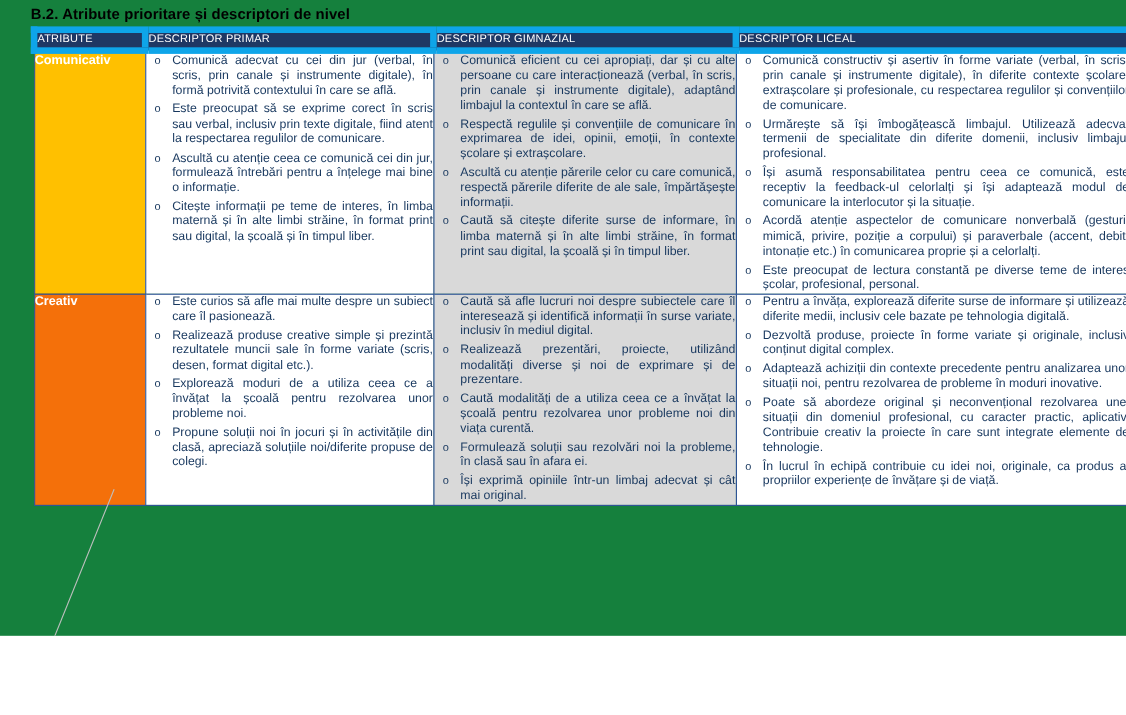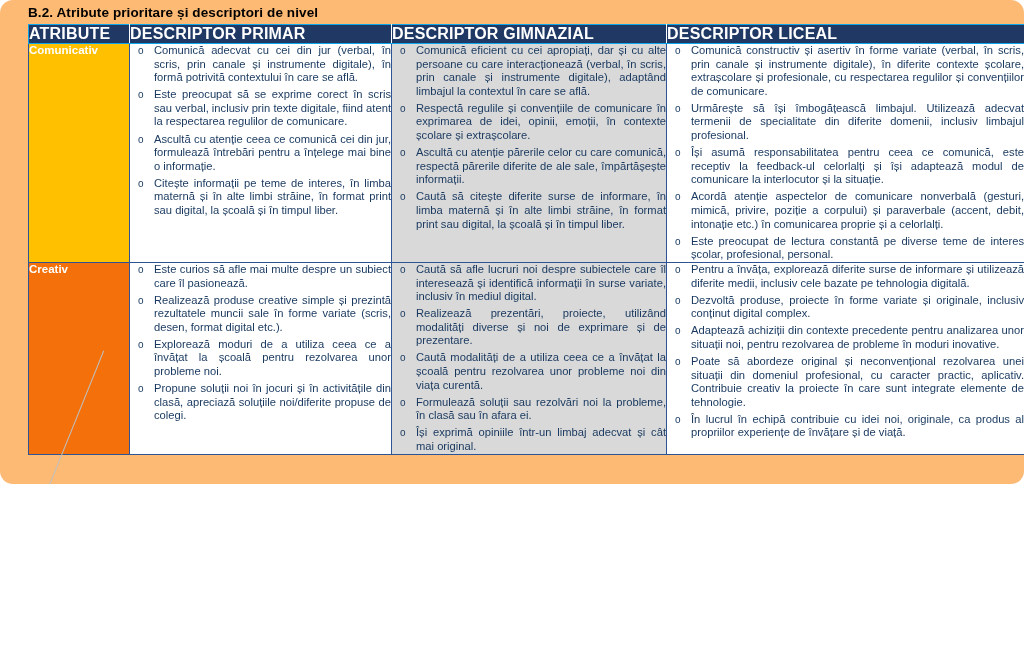--- a/index.html
+++ b/index.html
@@ -7,24 +7,23 @@
     margin: 0;
     padding: 0;
     width: 1024px;
     height: 650px;
     background: #ffffff;
     font-family: "Liberation Sans", sans-serif;
   }
   .page {
     position: relative;
     width: 1024px;
-    height: 484px;
+    height: 578px;
     overflow: hidden;
-    background: #fdba74;
-    border-radius: 13px;
+    background: #15803d;
   }
   .doc-title {
     font-size: 13.5px;
     font-weight: bold;
     color: #000000;
     padding: 5px 0 4px 28px;
     letter-spacing: 0.1px;
   }
   table.matrix {
     width: 996px;
@@ -33,25 +32,25 @@
     table-layout: fixed;
   }
   table.matrix td, table.matrix th {
     vertical-align: top;
     padding: 0;
   }
   
   .hdr td {
     background: #1F3864;
     color: #ffffff;
-    font-weight: bold;
-    font-size: 16px;
+    font-weight: normal;
+    font-size: 10px;
     letter-spacing: 0.2px;
     padding: 3px 5px 3px 6px;
-    border: 1px solid #0ea5e9;
+    border: 6px solid #0ea5e9;
     height: 19px;
     text-transform: uppercase;
   }
   .hdr td.c1 { border-right: 1px solid #ffffff; }
   .hdr td.c2 { border-right: 1px solid #ffffff; margin-left: 28px; }
   .hdr td.c3 { border-right: 1px solid #ffffff; margin-top: 48px; }
 
   
   col.w1 { width: 101px; }
   col.w2 { width: 262px; }

